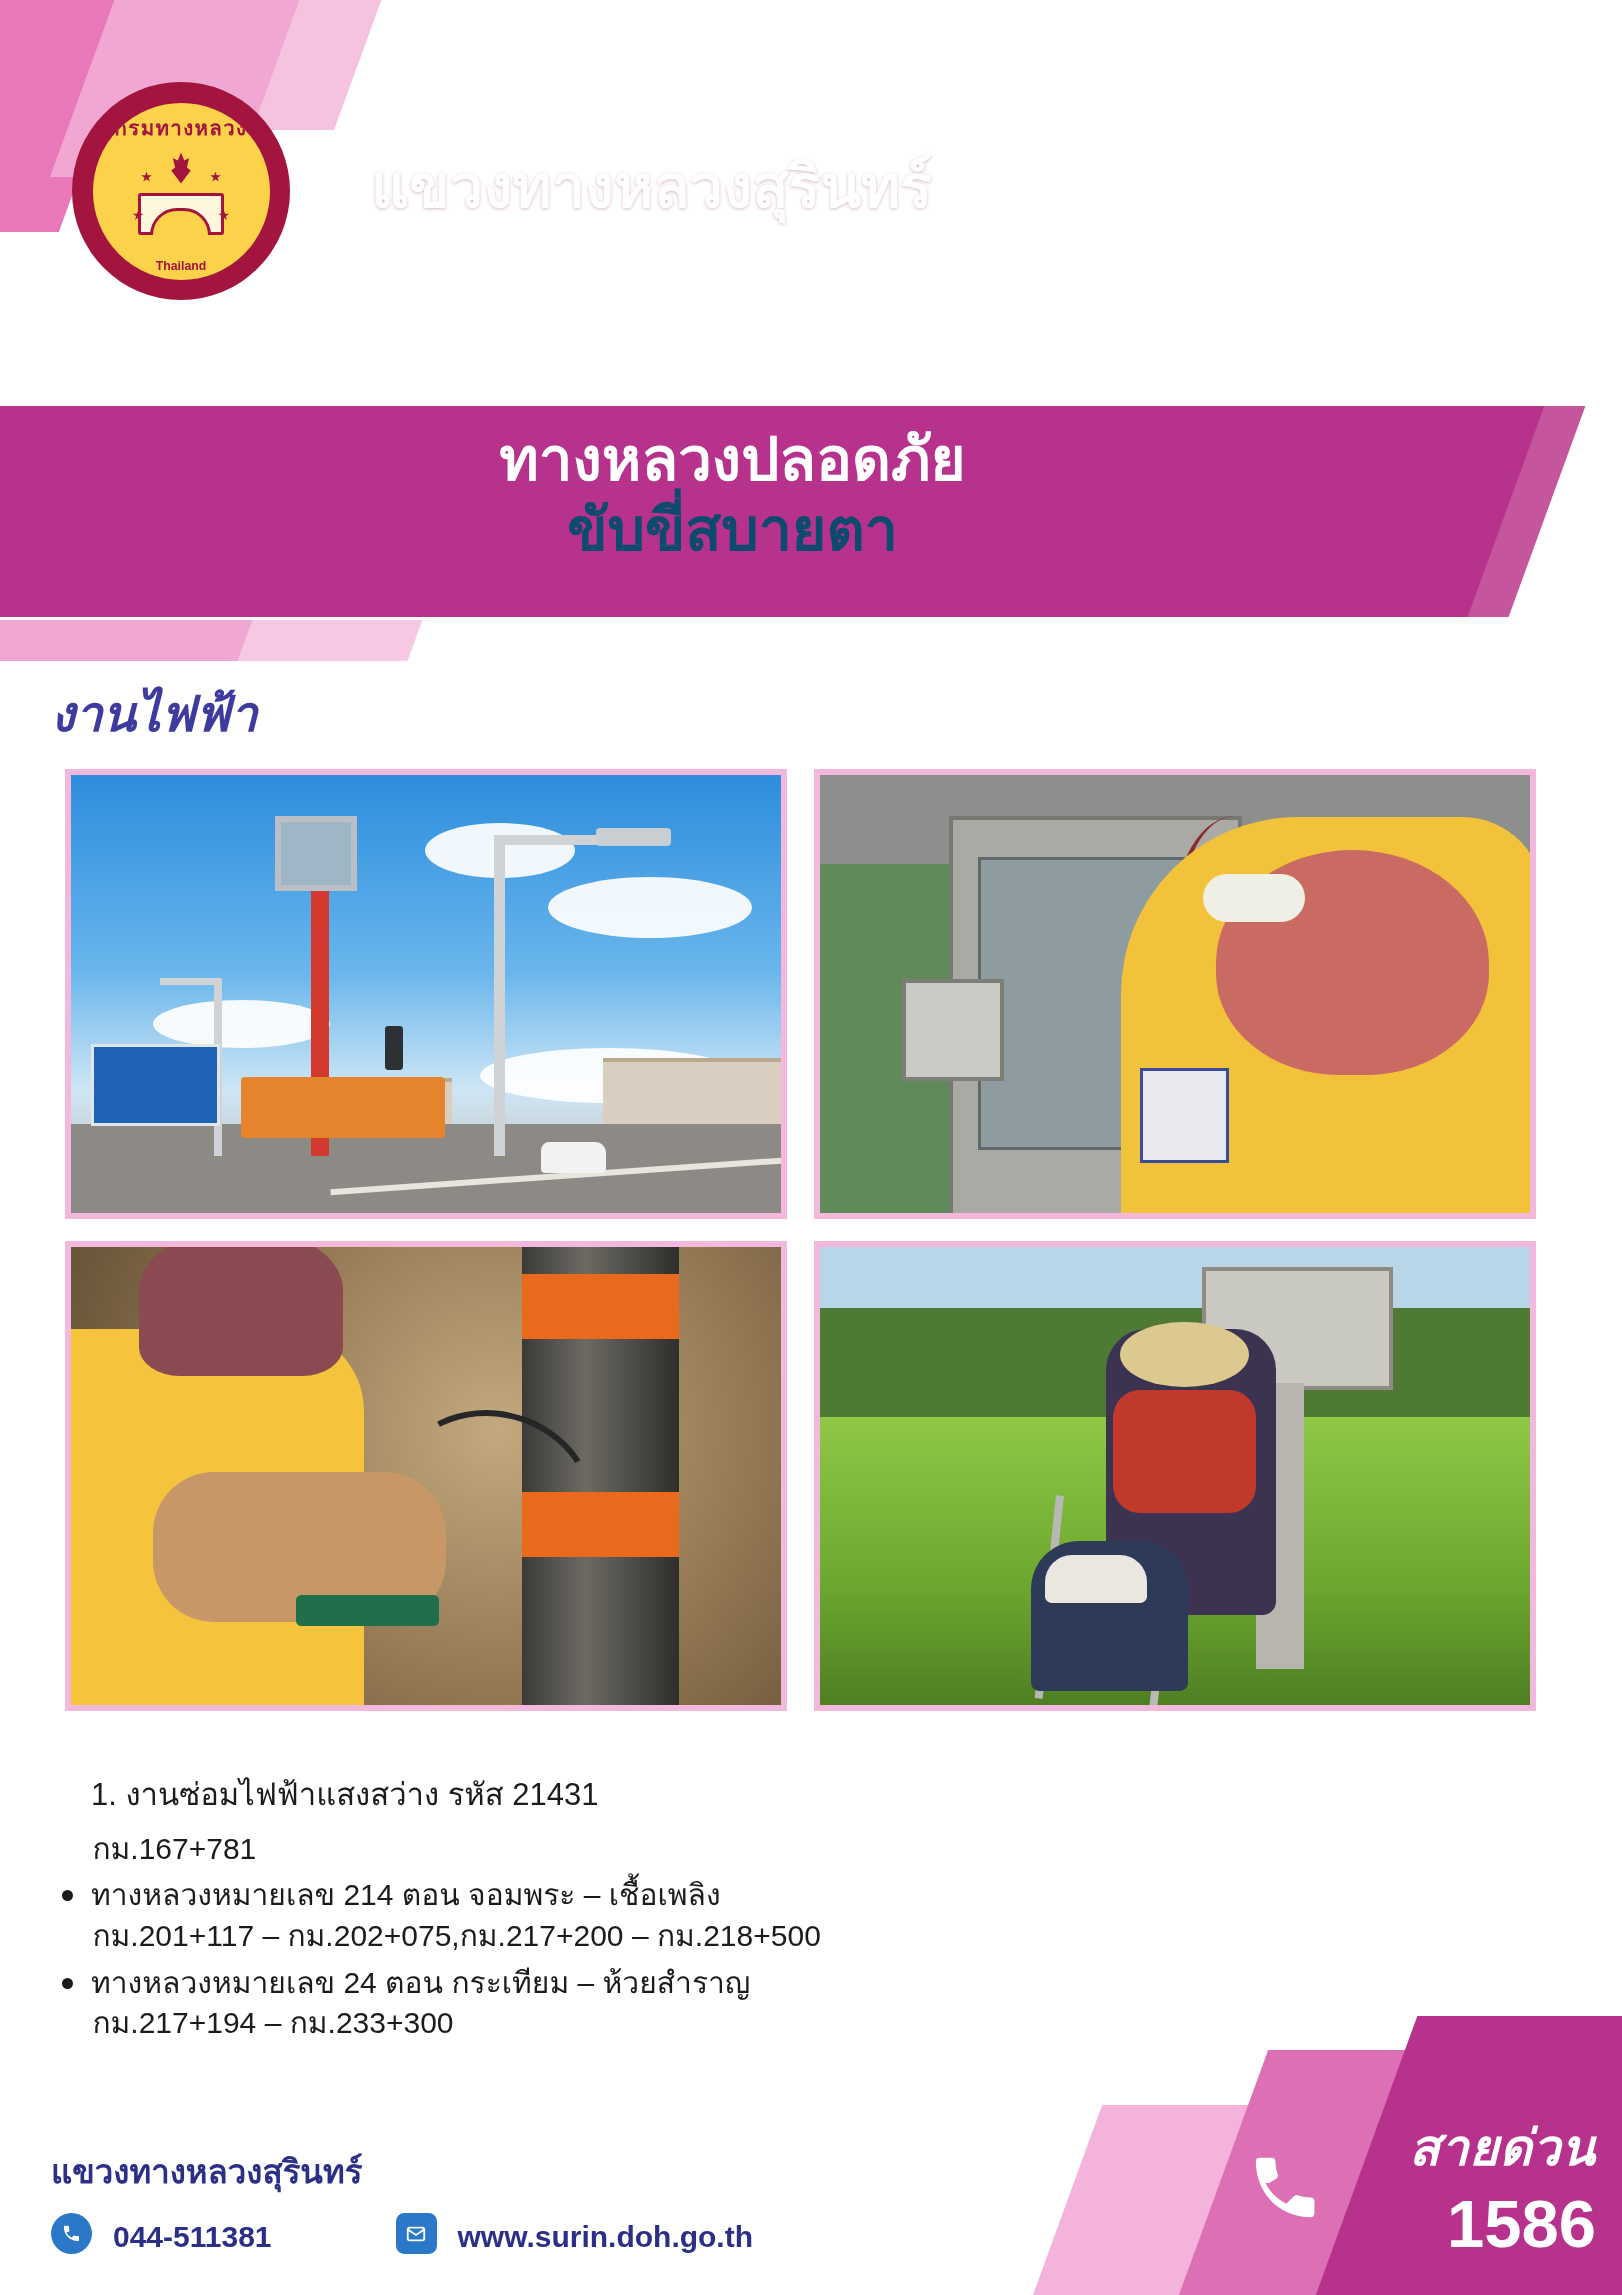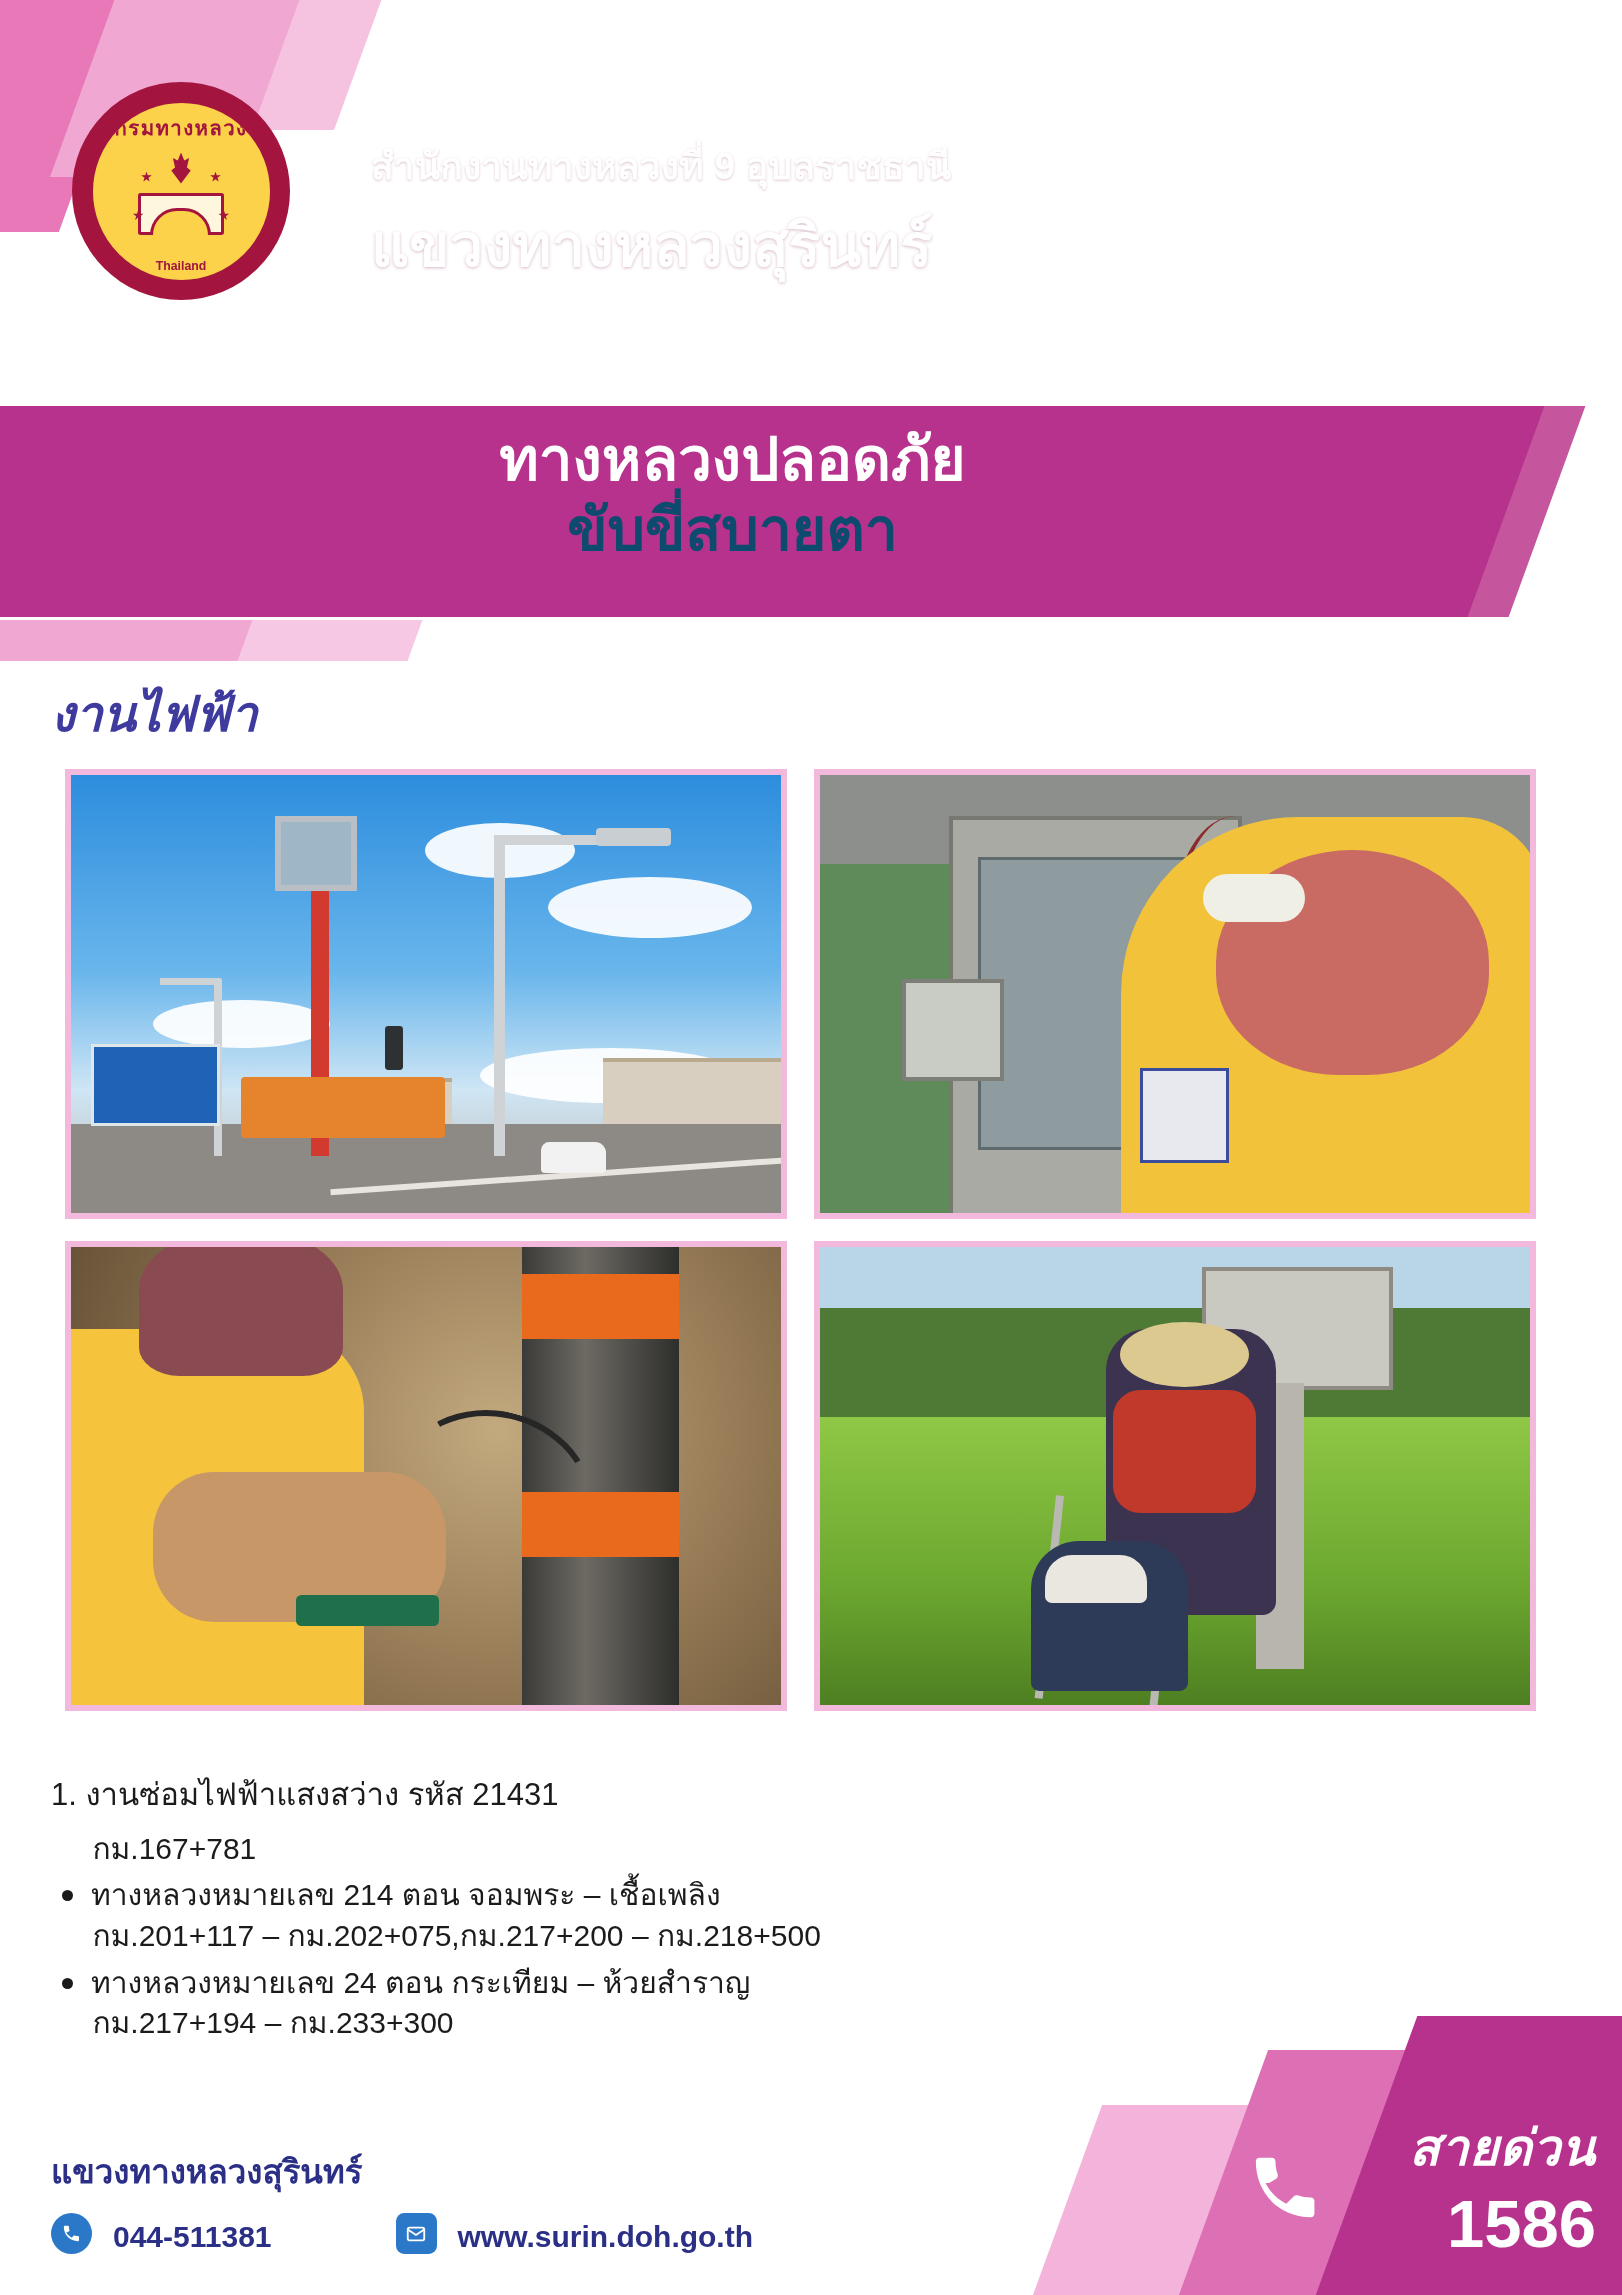--- a/index.html
+++ b/index.html
@@ -405,20 +405,21 @@
   .content {
     position: absolute;
     top: 1769px; left: 51px;
     width: 1431px;
     color: #1b1b1b;
   }
   .item-title {
     font-size: 31px;
     font-weight: normal;
     margin-bottom: 9.5px;
+    margin-left: 40px;
   }
   .bullets { list-style: none; padding-left: 40px; }
   .bullets > li { margin-bottom: 6.8px; }
   .b-main {
     position: relative;
     font-size: 30px;
     line-height: 1.34;
   }
   .b-main::before {
     content: "";
@@ -513,21 +514,20 @@
           <div class="emblem-dot ed2"></div>
           <div class="emblem-dot ed3"></div>
           <div class="emblem-dot ed4"></div>
         </div>
         <div class="logo-ring-text2">Thailand</div>
       </div>
     </div>
   </div>
 
   <div class="header-text">
-    <div class="h-line1">สำนักงานทางหลวงที่ 9 อุบลราชธานี</div>
     <div class="h-line2">แขวงทางหลวงสุรินทร์</div>
     <div class="h-line3">วันที่ 14 ตุลาคม 2568</div>
   </div>
 
   <div class="slogan-wrap">
     <div class="slogan-shape-light"></div>
     <div class="slogan-shape"></div>
     <div class="slogan-text">
       <div class="slogan-l1">ทางหลวงปลอดภัย</div>
       <div class="slogan-l2">ขับขี่สบายตา</div>

